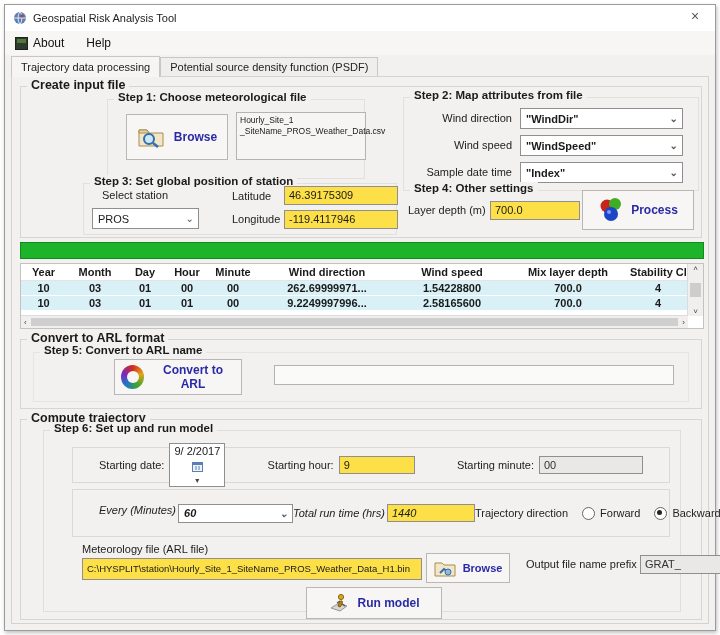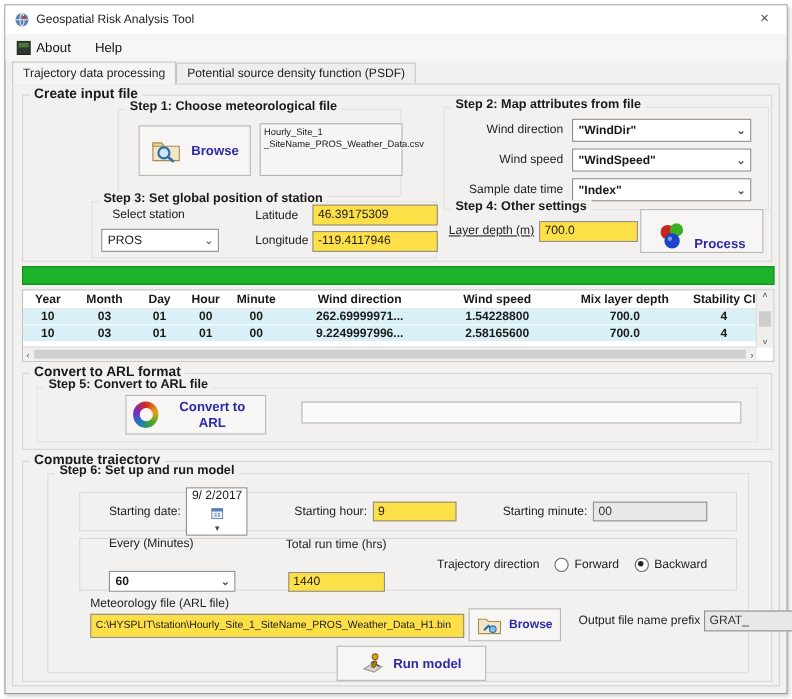--- a/index.html
+++ b/index.html
@@ -40,21 +40,21 @@
   .t-head .hc{font-weight:bold;font-size:11px;padding:2px 2px;text-align:center;white-space:nowrap;overflow:hidden;}
   .t-row{margin-right:15px;background:#d9f1f6;border-bottom:1px solid #fff;}
   .t-row .tc{font-size:11px;font-weight:bold;padding:1px 2px;text-align:center;white-space:nowrap;overflow:hidden;}
   .vscroll{position:absolute;top:0;right:0;bottom:12px;width:15px;background:#f0efee;border-left:1px solid #dcdcdc;display:flex;flex-direction:column;align-items:center;justify-content:space-between;font-size:8px;color:#444;}
   .vthumb{width:11px;height:14px;background:#cdcdcd;}
   .hscroll{position:absolute;left:0;right:15px;bottom:0;height:12px;background:#f0efee;border-top:1px solid #dcdcdc;display:flex;align-items:center;justify-content:space-between;font-size:8px;color:#444;padding:0 3px;}
   .hthumb{height:8px;flex:1;margin:0 4px;background:#cfcfcf;}
   
   .rowbox{border:1px solid #dbd9d6;display:flex;align-items:center;}
   .pair{display:flex;align-items:center;gap:5px;}
-  .stack{display:flex;flex-direction:column;gap:19px;}
+  .stack{display:flex;gap:2px;font-style:italic;}
   .radio{width:11px;height:11px;border:1px solid #666;border-radius:50%;background:#fff;display:inline-block;position:relative;}
   .radio.sel::after{content:"";position:absolute;left:2px;top:2px;width:5px;height:5px;border-radius:50%;background:#222;}
   .datebox{background:#fff;border:1px solid #8f8f8f;display:flex;align-items:center;gap:4px;padding:1px 4px;font-size:11px;flex-direction:column;}
   .ringicon{width:24px;height:24px;border-radius:50%;background:conic-gradient(#d22a1e,#e0a31a,#44a626,#1c7ac2,#7a2ac2,#d22a1e);position:relative;}
   .ringicon::after{content:"";position:absolute;left:6px;top:6px;width:12px;height:12px;border-radius:50%;background:#f7f6f4;}
 </style>
 </head>
 <body>
 
 <div class="window">
@@ -142,23 +142,23 @@
             <span class="chev">⌄</span>
         </div>
         <span class="lbl" style="position:absolute;left:148px;top:6px;">Latitude</span>
         <div class="field" style="position:absolute;left:200px;top:2px;width:104px;height:13px;">46.39175309</div>
         <span class="lbl" style="position:absolute;left:148px;top:29px;">Longitude</span>
         <div class="field" style="position:absolute;left:200px;top:26px;width:104px;height:13px;">-119.4117946</div>
       </div>
 
       <div class="sub" style="left:382px;top:106px;width:294px;height:42px;border-color:transparent;">
         <span class="legend sm" style="top:-12px;">Step 4: Other settings</span>
-        <span class="lbl" style="position:absolute;left:4px;top:10px;text-decoration:underline;">Layer depth (m)</span>
+        <span class="lbl" style="position:absolute;left:4px;top:10px;">Layer depth (m)</span>
         <div class="field" style="position:absolute;left:86px;top:7px;width:80px;height:13px;">700.0</div>
-        <button class="btn" style="position:absolute;left:178px;top:-4px;width:112px;height:40px;align-items:flex-end;">
+        <button class="btn" style="position:absolute;left:178px;top:-4px;width:112px;height:40px;">
           <span style="display:inline-flex;">
             <svg width="26" height="26" viewBox="0 0 26 26">
                 <circle cx="9" cy="9" r="6.5" fill="#c8251a"></circle>
                 <circle cx="17" cy="7" r="6" fill="#3fae22"></circle>
                 <circle cx="13" cy="17" r="7" fill="#1a45c8"></circle>
                 <circle cx="11" cy="15" r="2" fill="#7e9ae8"></circle>
               </svg>
           </span>
           <span>Process</span>
         </button>
@@ -209,21 +209,21 @@
       <div class="hscroll">
         <span>‹</span>
         <span class="hthumb"></span>
         <span>›</span>
       </div>
     </div>
 
     <div class="group" style="top:262px;left:8px;width:680px;height:68px;">
       <span class="legend lg">Convert to ARL format</span>
       <div class="sub" style="left:12px;top:12px;width:654px;height:48px;border-color:#e6e4e1;">
-        <span class="legend sm">Step 5: Convert to ARL file</span>
+        <span class="legend sm">Step 5: Convert to ARL name</span>
         <button class="btn" style="position:absolute;left:80px;top:6px;width:128px;height:36px;">
           <span class="ringicon"></span>
           <span>Convert to ARL</span>
         </button>
         <div style="position:absolute;left:240px;top:12px;width:398px;height:18px;background:#fafaf9;border:1px solid #b5b3b0;"></div>
       </div>
     </div>
 
     <div class="group" style="top:342px;left:8px;width:680px;height:199px;">
       <span class="legend lg">Compute trajectory</span>

